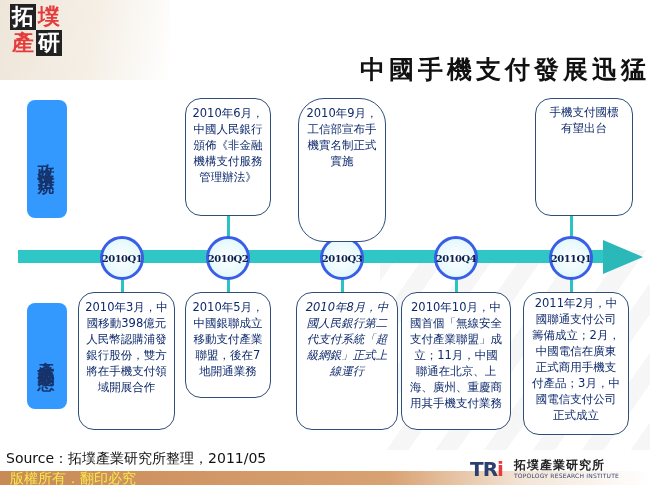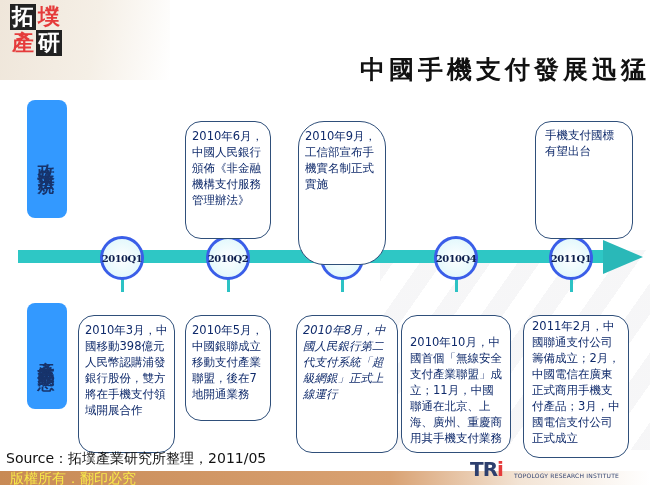--- a/index.html
+++ b/index.html
@@ -14,21 +14,21 @@
   .logo .c1 { left:0; top:0; background:#222; color:#fff; }
   .logo .c2 { left:26px; top:0; color:#e53b3b; }
   .logo .c3 { left:0; top:26px; color:#e53b3b; }
   .logo .c4 { left:26px; top:26px; background:#222; color:#fff; }
   .title { position:absolute; left:0; width:650px; top:28px; text-align:right; font-family:"DejaVu Serif", serif;
            font-size:25px; letter-spacing:4px; color:#111; font-weight:bold;margin-top:25px; }
   .side-label { position:absolute; left:27px; width:40px; background:#3399ff; border-radius:8px;
                 color:#17336b; font-family:"DejaVu Serif", serif; font-weight:bold; font-size:17px;
                 writing-mode:vertical-rl; text-orientation:upright; display:flex; align-items:center; justify-content:center; letter-spacing:4px; }
   .box { position:absolute; border:1.5px solid #2f4f7a; border-radius:16px; background:#fff;
-         color:#0f2a6b; font-size:11.5px; line-height:16px; text-align:left; padding:6px 6px; box-sizing:border-box;margin-top:23px; }
+         color:#0f2a6b; font-size:11.5px; line-height:16px; text-align:center; padding:6px 6px; box-sizing:border-box; }
   .conn { position:absolute; width:3px; background:#2cc2c4; }
   .arrow-bar { position:absolute; left:18px; top:250px; width:590px; height:13px; background:#2ec7c5; }
   .arrow-head { position:absolute; left:603px; top:240px; width:0; height:0;
                 border-top:17px solid transparent; border-bottom:17px solid transparent; border-left:40px solid #2ab8b8; }
   .node { position:absolute; top:236px; width:38px; height:38px; border-radius:50%; border:3px solid #3a5ee8;
           background:radial-gradient(circle,#ffffff 0%,#d9f6fb 100%); box-sizing:content-box;
           display:flex; align-items:center; justify-content:center; font-family:"DejaVu Serif", serif;
           font-weight:bold; font-size:10px; color:#0e1f4d; letter-spacing:-0.5px; }
   .source { position:absolute; left:6px; top:450px; font-size:14px; color:#111; }
   .footer { position:absolute; left:0; top:471px; width:650px; height:14px;
@@ -77,23 +77,24 @@
 <div class="node" style="left:434px;">2010Q4</div>
 <div class="node" style="left:549px;">2011Q1</div>
 
 <div class="box" style="left:185px;top:98px;width:86px;height:118px;">2010年6月，中國人民銀行頒佈《非金融機構支付服務管理辦法》</div>
 <div class="box" style="left:298px;top:98px;width:88px;height:144px;border-radius:26px;">2010年9月，工信部宣布手機實名制正式實施</div>
 <div class="box" style="left:535px;top:98px;width:98px;height:118px;padding:5px 9px;">手機支付國標有望出台</div>
 
 <div class="box" style="left:78px;top:292px;width:97px;height:138px;">2010年3月，中國移動398億元人民幣認購浦發銀行股份，雙方將在手機支付領域開展合作</div>
 <div class="box" style="left:185px;top:292px;width:86px;height:106px;">2010年5月，中國銀聯成立移動支付產業聯盟，後在7地開通業務</div>
 <div class="box" style="left:296px;top:292px;width:102px;height:138px;font-style:italic;">2010年8月，中國人民銀行第二代支付系統「超級網銀」正式上線運行</div>
-<div class="box" style="left:401px;top:292px;width:110px;height:138px;padding:18px 8px;">2010年10月，中國首個「無線安全支付產業聯盟」成立；11月，中國聯通在北京、上海、廣州、重慶商用其手機支付業務</div>
+<div class="box" style="left:401px;top:292px;width:110px;height:138px;padding:6px 8px;">2010年10月，中國首個「無線安全支付產業聯盟」成立；11月，中國聯通在北京、上海、廣州、重慶商用其手機支付業務</div>
 <div class="box" style="left:523px;top:292px;width:106px;height:143px;padding:2px 8px;">2011年2月，中國聯通支付公司籌備成立；2月，中國電信在廣東正式商用手機支付產品；3月，中國電信支付公司正式成立</div>
 
 <div class="source">Source：拓墣產業研究所整理，2011/05</div>
 <div class="footer">
   <div class="footer-text">版權所有．翻印必究</div>
 </div>
 <div class="tri">
   <div class="mark"><b>TR</b><span>i</span></div>
+  <div class="cn">拓墣產業研究所</div>
   <div class="en">TOPOLOGY RESEARCH INSTITUTE</div>
 </div>
 
 </body></html>

